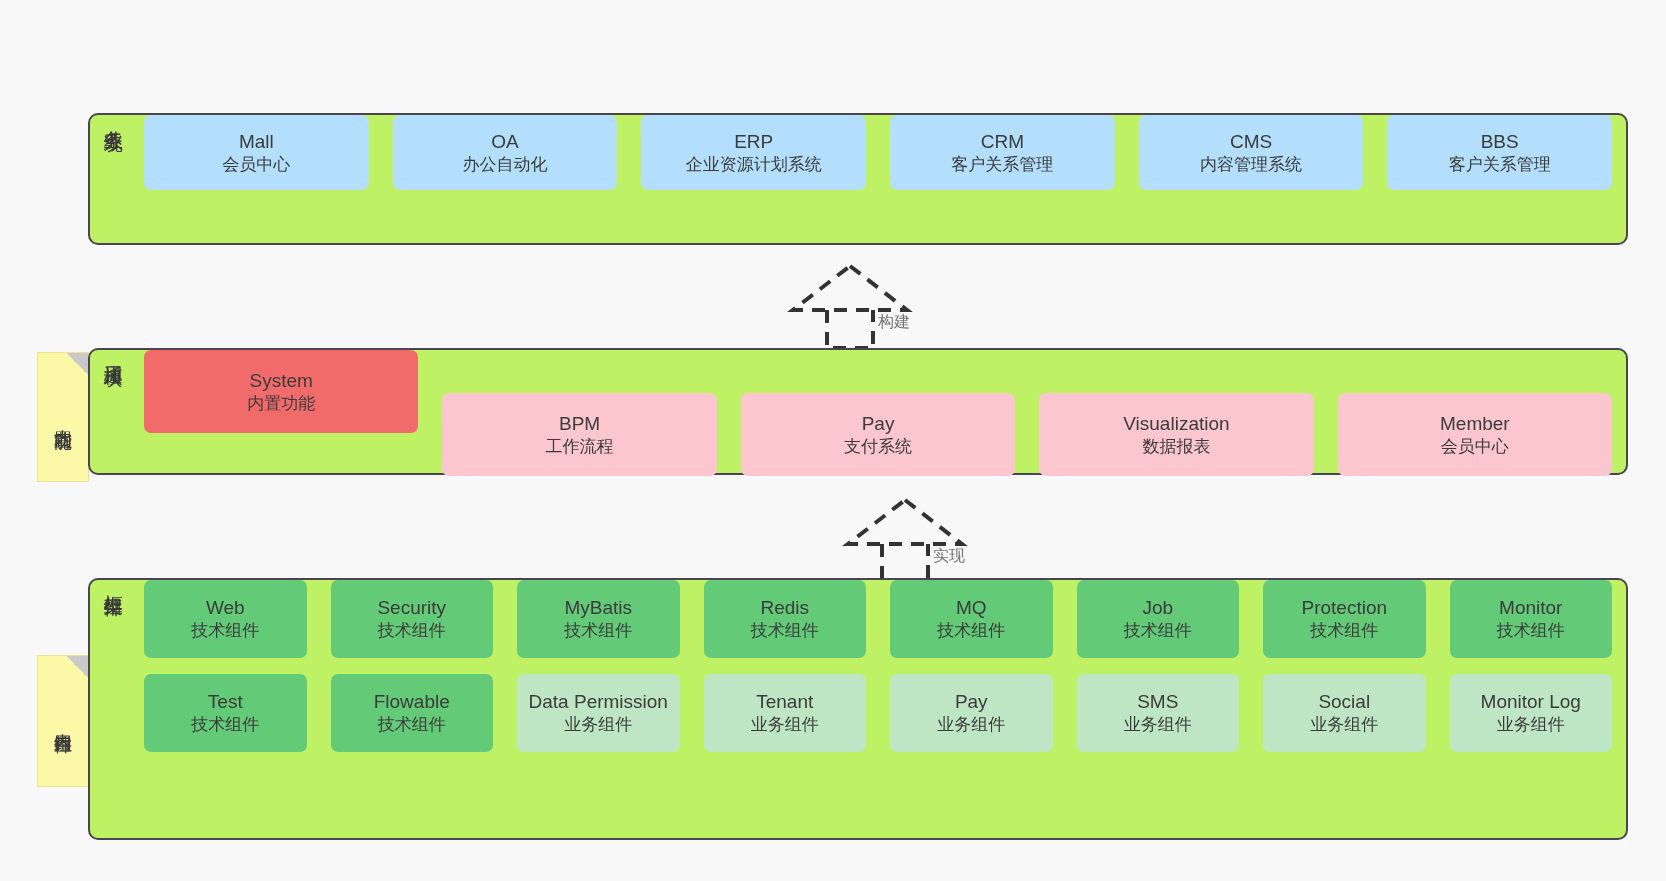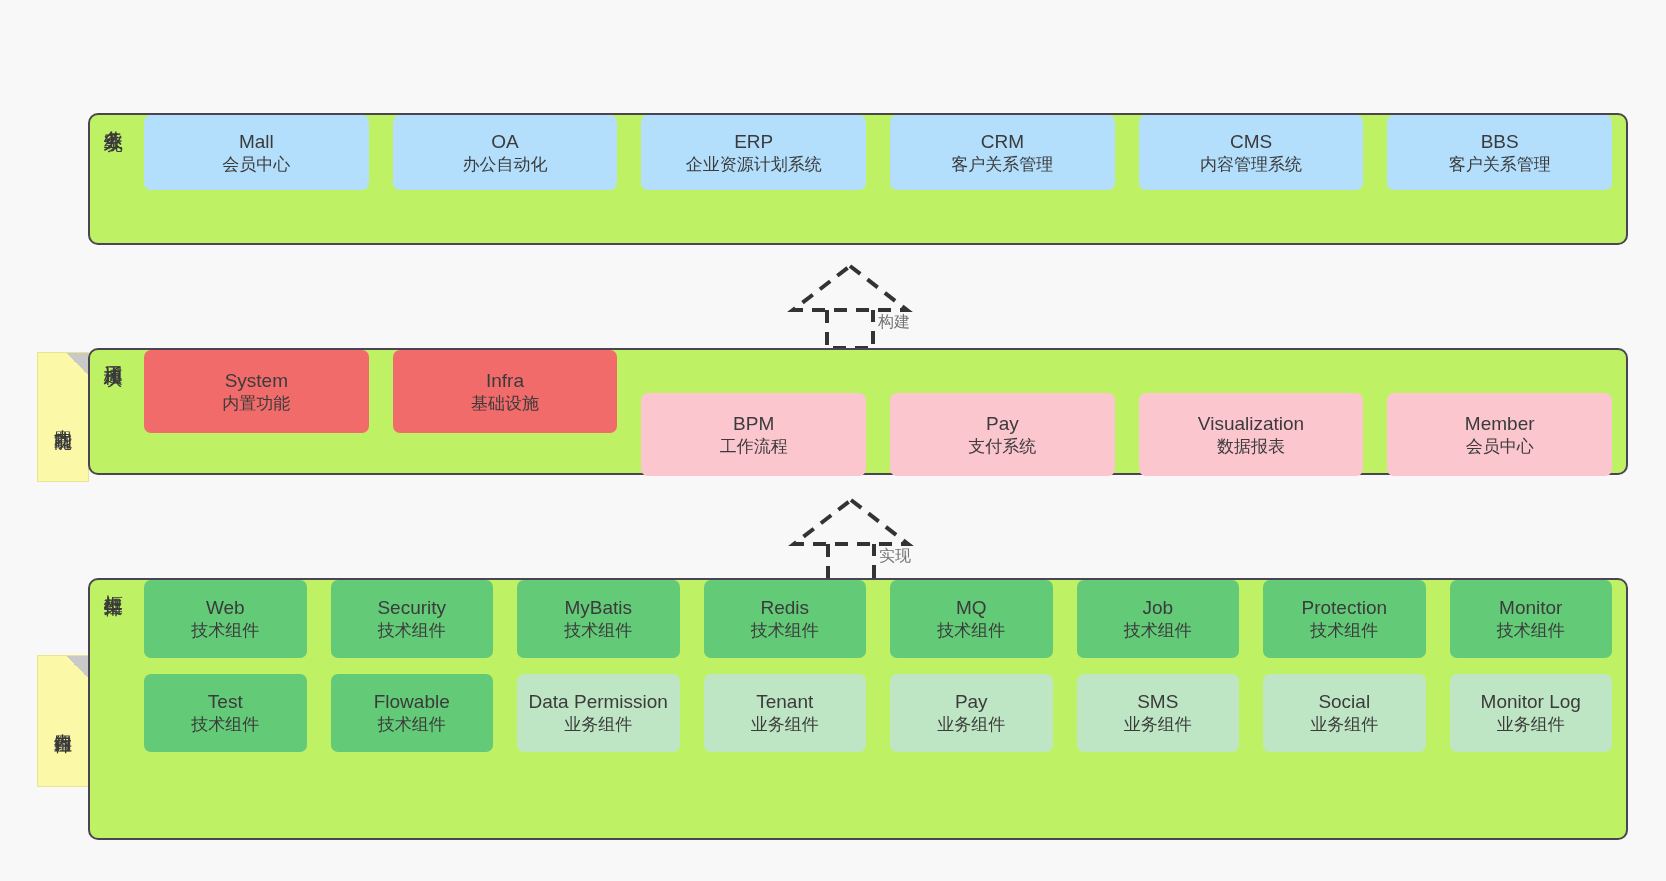--- a/index.html
+++ b/index.html
@@ -186,45 +186,41 @@
   </div>
 
   <div class="layer layer2" style="left:88px; top:348px; width:1540px; height:127px;">
     <div class="layer-title">通用模块</div>
     <div class="layer-body">
       <div class="row">
         <div class="card red">
           <span class="en">System</span>
           <span class="cn">内置功能</span>
         </div>
-        <div class="card red">
-          <span class="en">Infra</span>
-          <span class="cn">基础设施</span>
-        </div>
         <div class="card pink">
           <span class="en">BPM</span>
           <span class="cn">工作流程</span>
         </div>
         <div class="card pink">
           <span class="en">Pay</span>
           <span class="cn">支付系统</span>
         </div>
         <div class="card pink">
           <span class="en">Visualization</span>
           <span class="cn">数据报表</span>
         </div>
         <div class="card pink">
           <span class="en">Member</span>
           <span class="cn">会员中心</span>
         </div>
       </div>
     </div>
   </div>
 
-  <div class="connector" style="left:756px; top:492px; width:190px; height:92px;">
+  <div class="connector" style="left:810px; top:492px; width:190px; height:92px;">
     <svg width="190" height="92" viewBox="0 0 190 92">
       <path d="M 95 8 L 152 52 L 38 52 Z" fill="#f8f8f8" stroke="#333333" stroke-width="4" stroke-dasharray="13 9" stroke-linejoin="miter"></path>
       <path d="M 72 52 L 72 90 L 118 90 L 118 52" fill="none" stroke="#333333" stroke-width="4" stroke-dasharray="13 9"></path>
     </svg>
     <span class="conn-label" style="left:72px; top:52px; padding:2px 4px;">实现</span>
   </div>
 
   <div class="note" style="left:37px; top:655px; width:52px; height:132px;">
     <span class="fold"></span>
     <span>内置组件</span>

